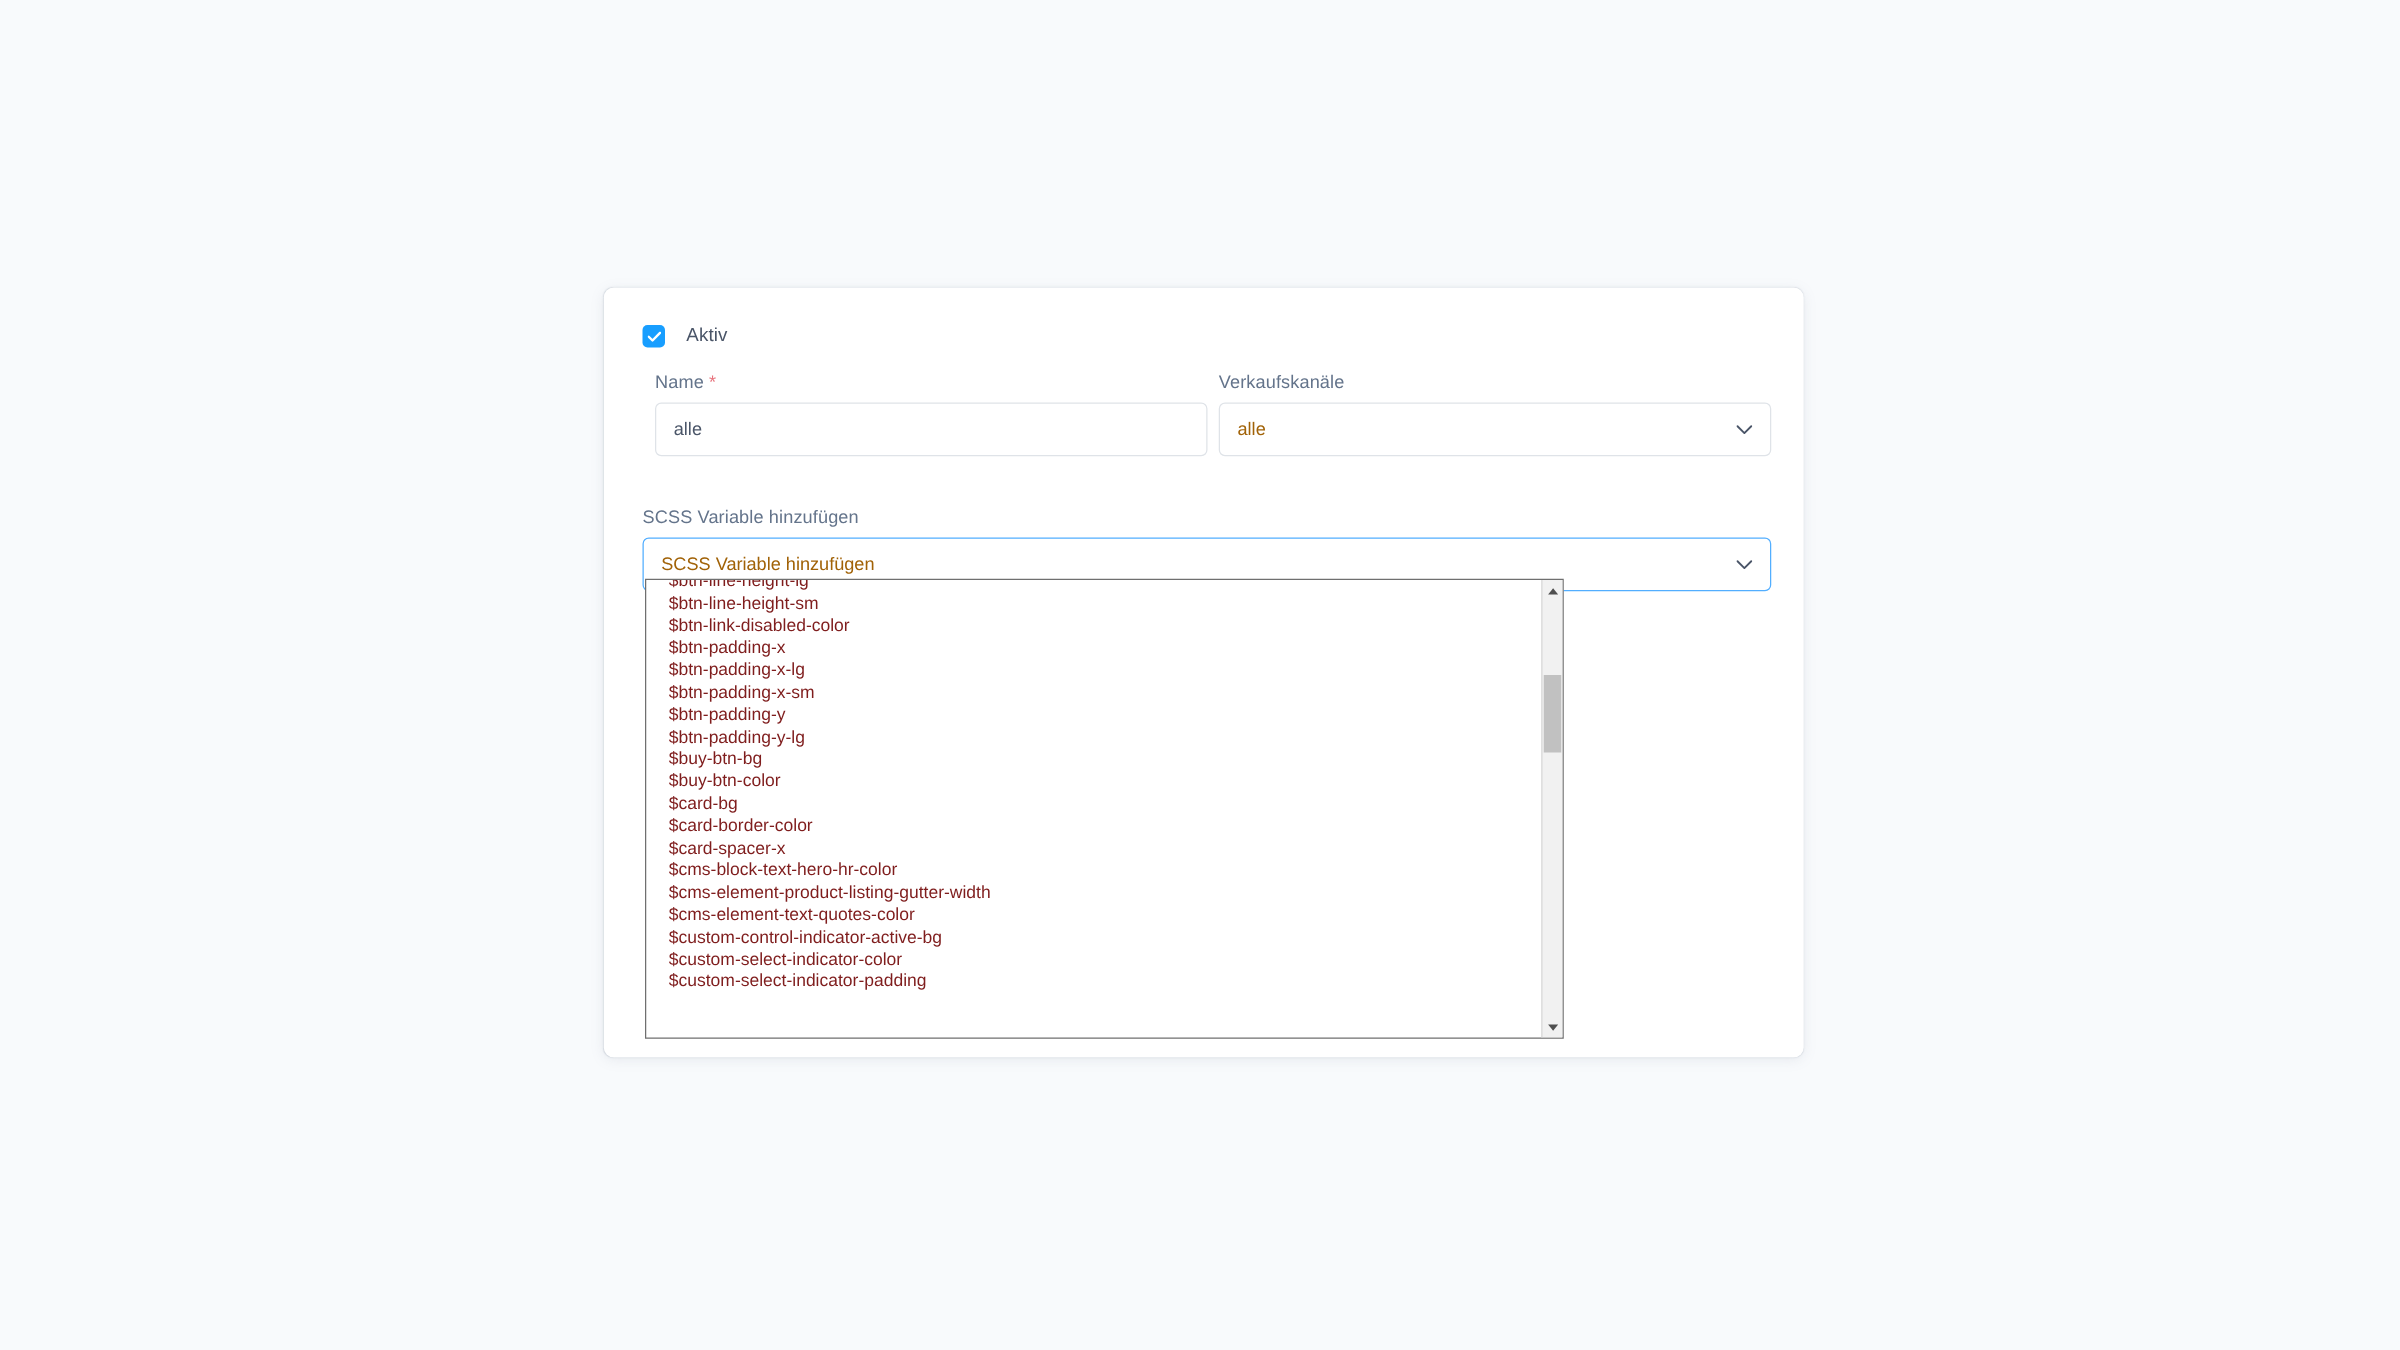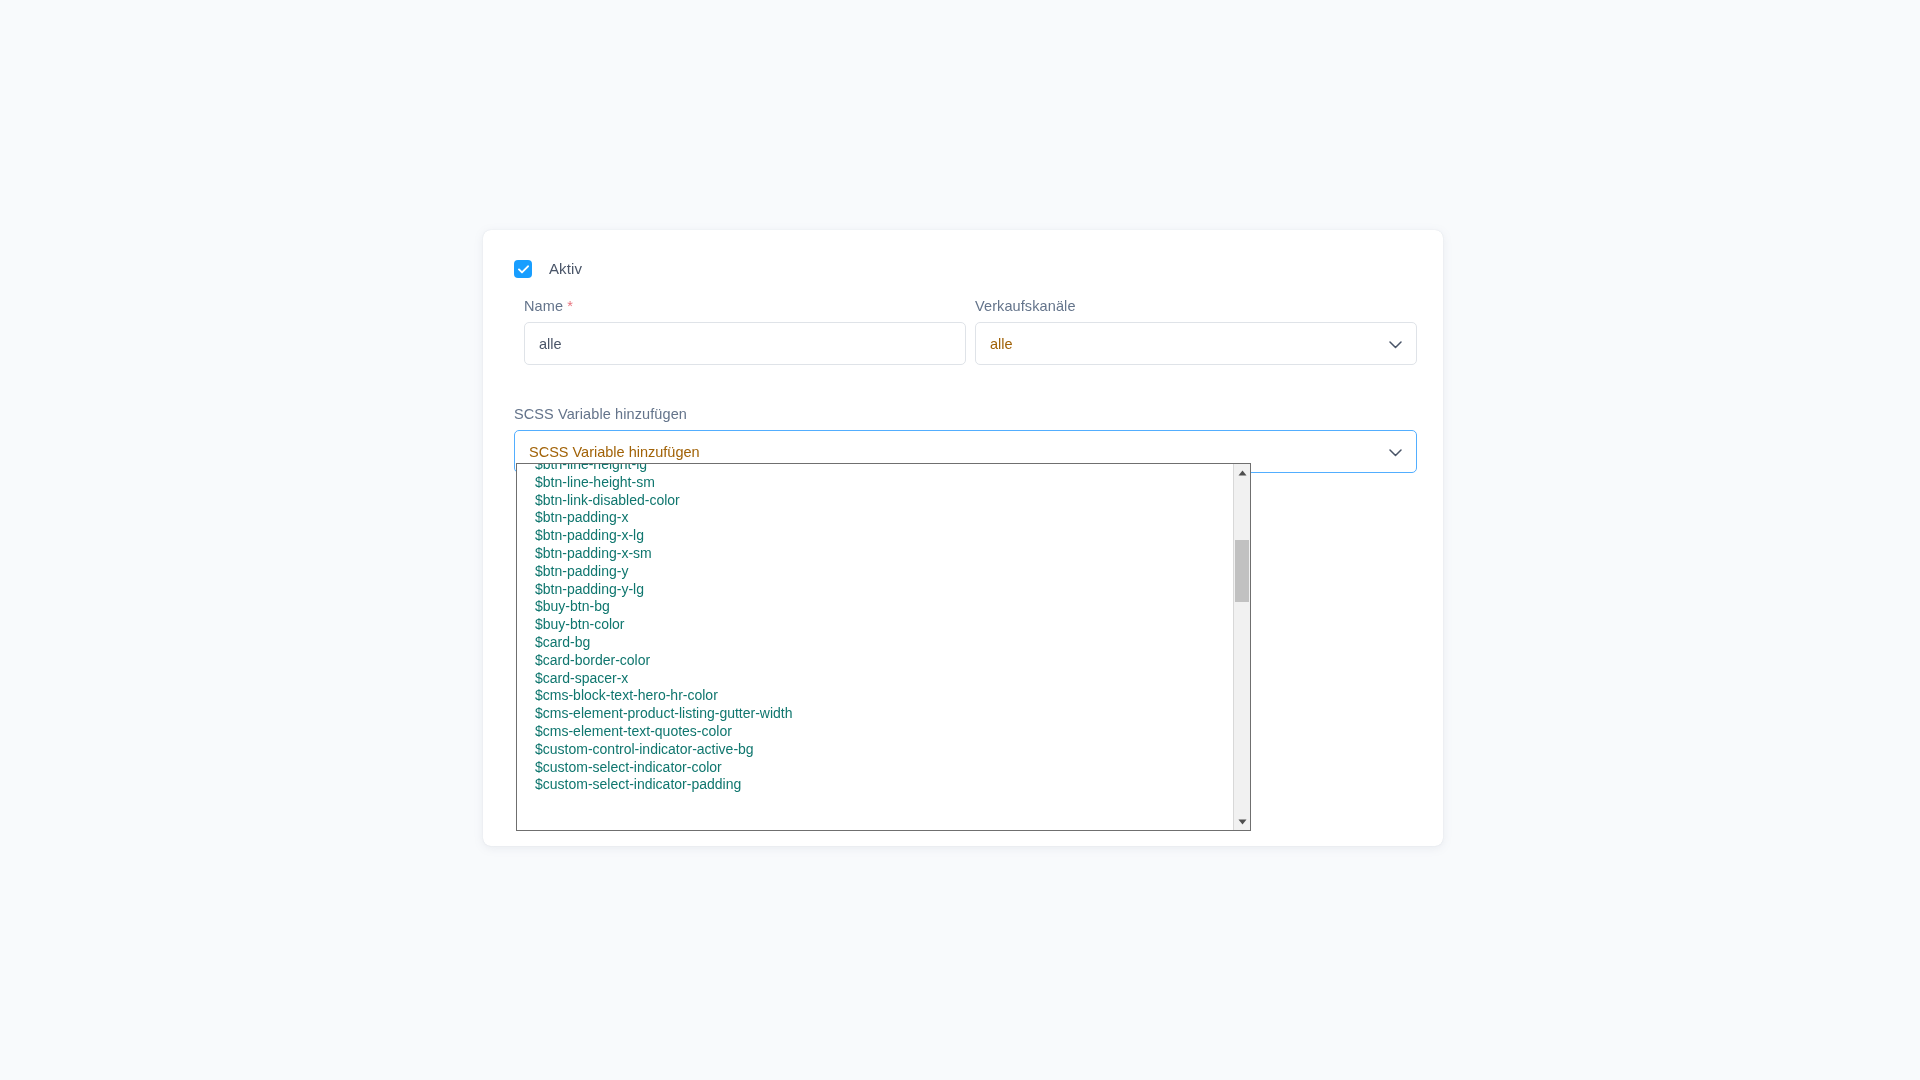--- a/index.html
+++ b/index.html
@@ -122,21 +122,21 @@
     left: 0;
     top: -8px;           
     right: 17px;
     bottom: 0;
   }
   .option {
     height: 17.8px;
     line-height: 17.8px;
     padding-left: 18px;
     font-size: 14px;
-    color: #0f766e;
+    color: #7f1d1d;
     white-space: nowrap;
     cursor: default;
   }
 
   
   .scrollbar {
     position: absolute;
     top: 0;
     right: 0;
     width: 17px;

